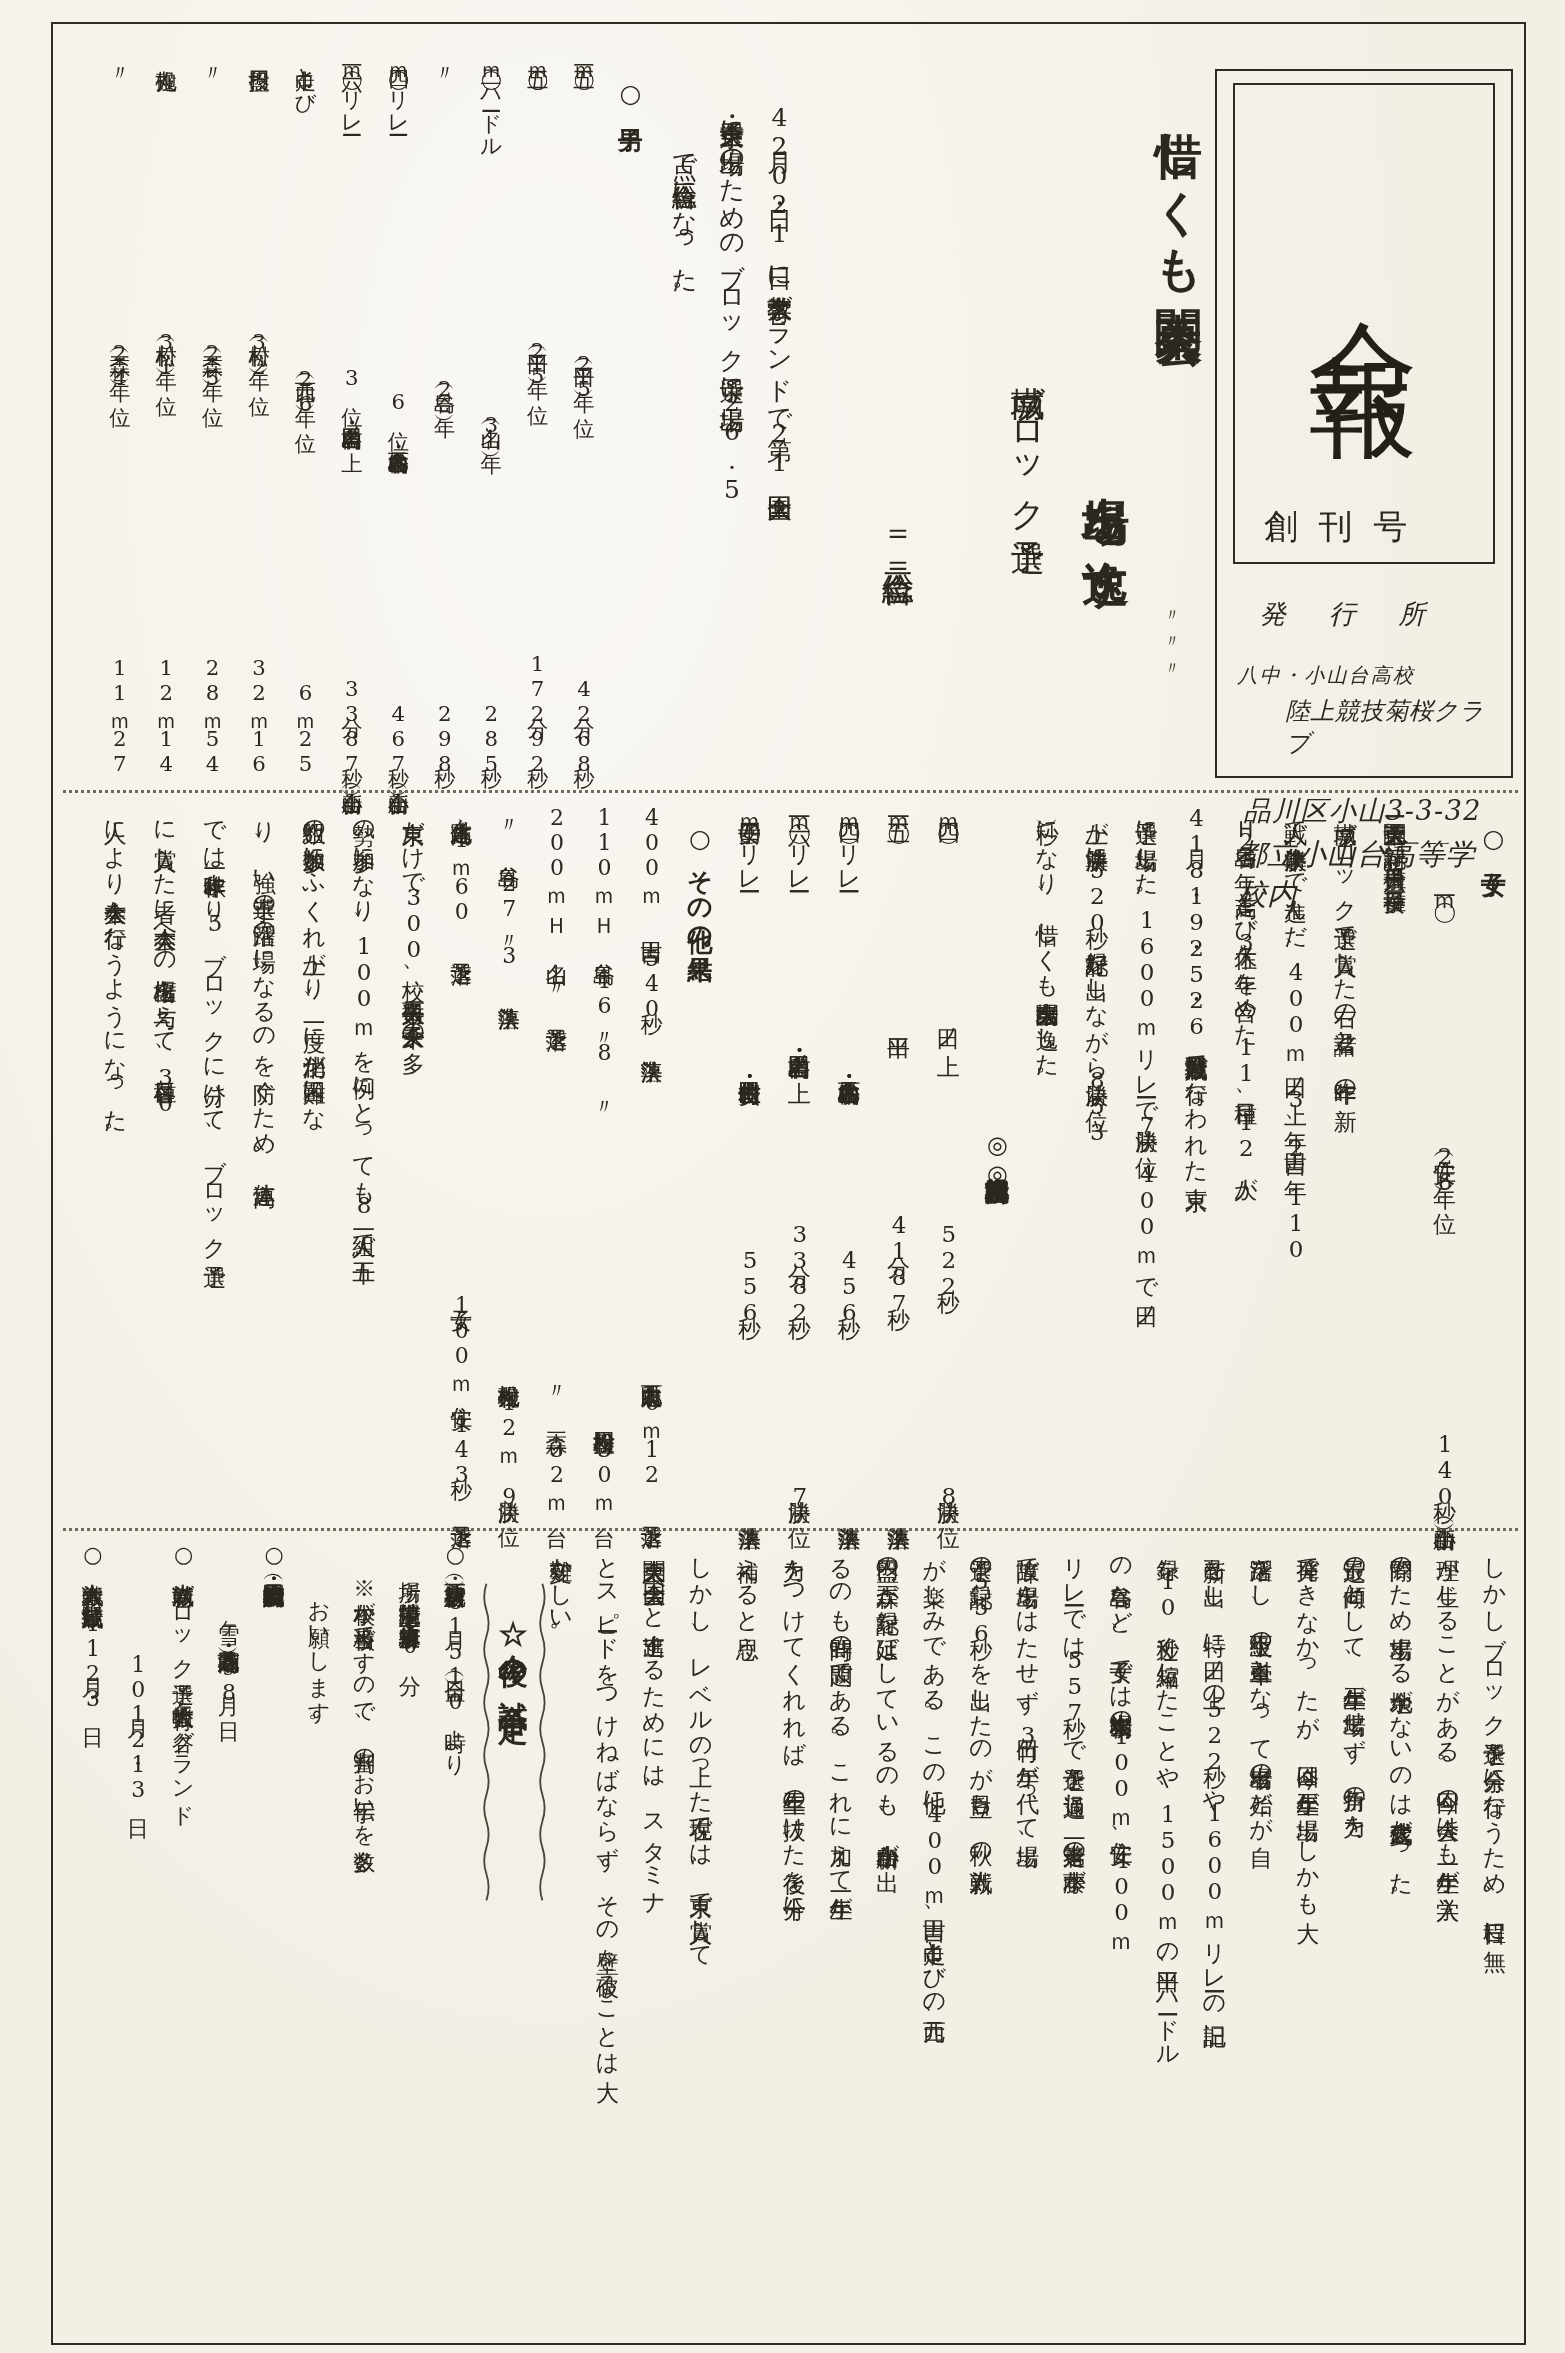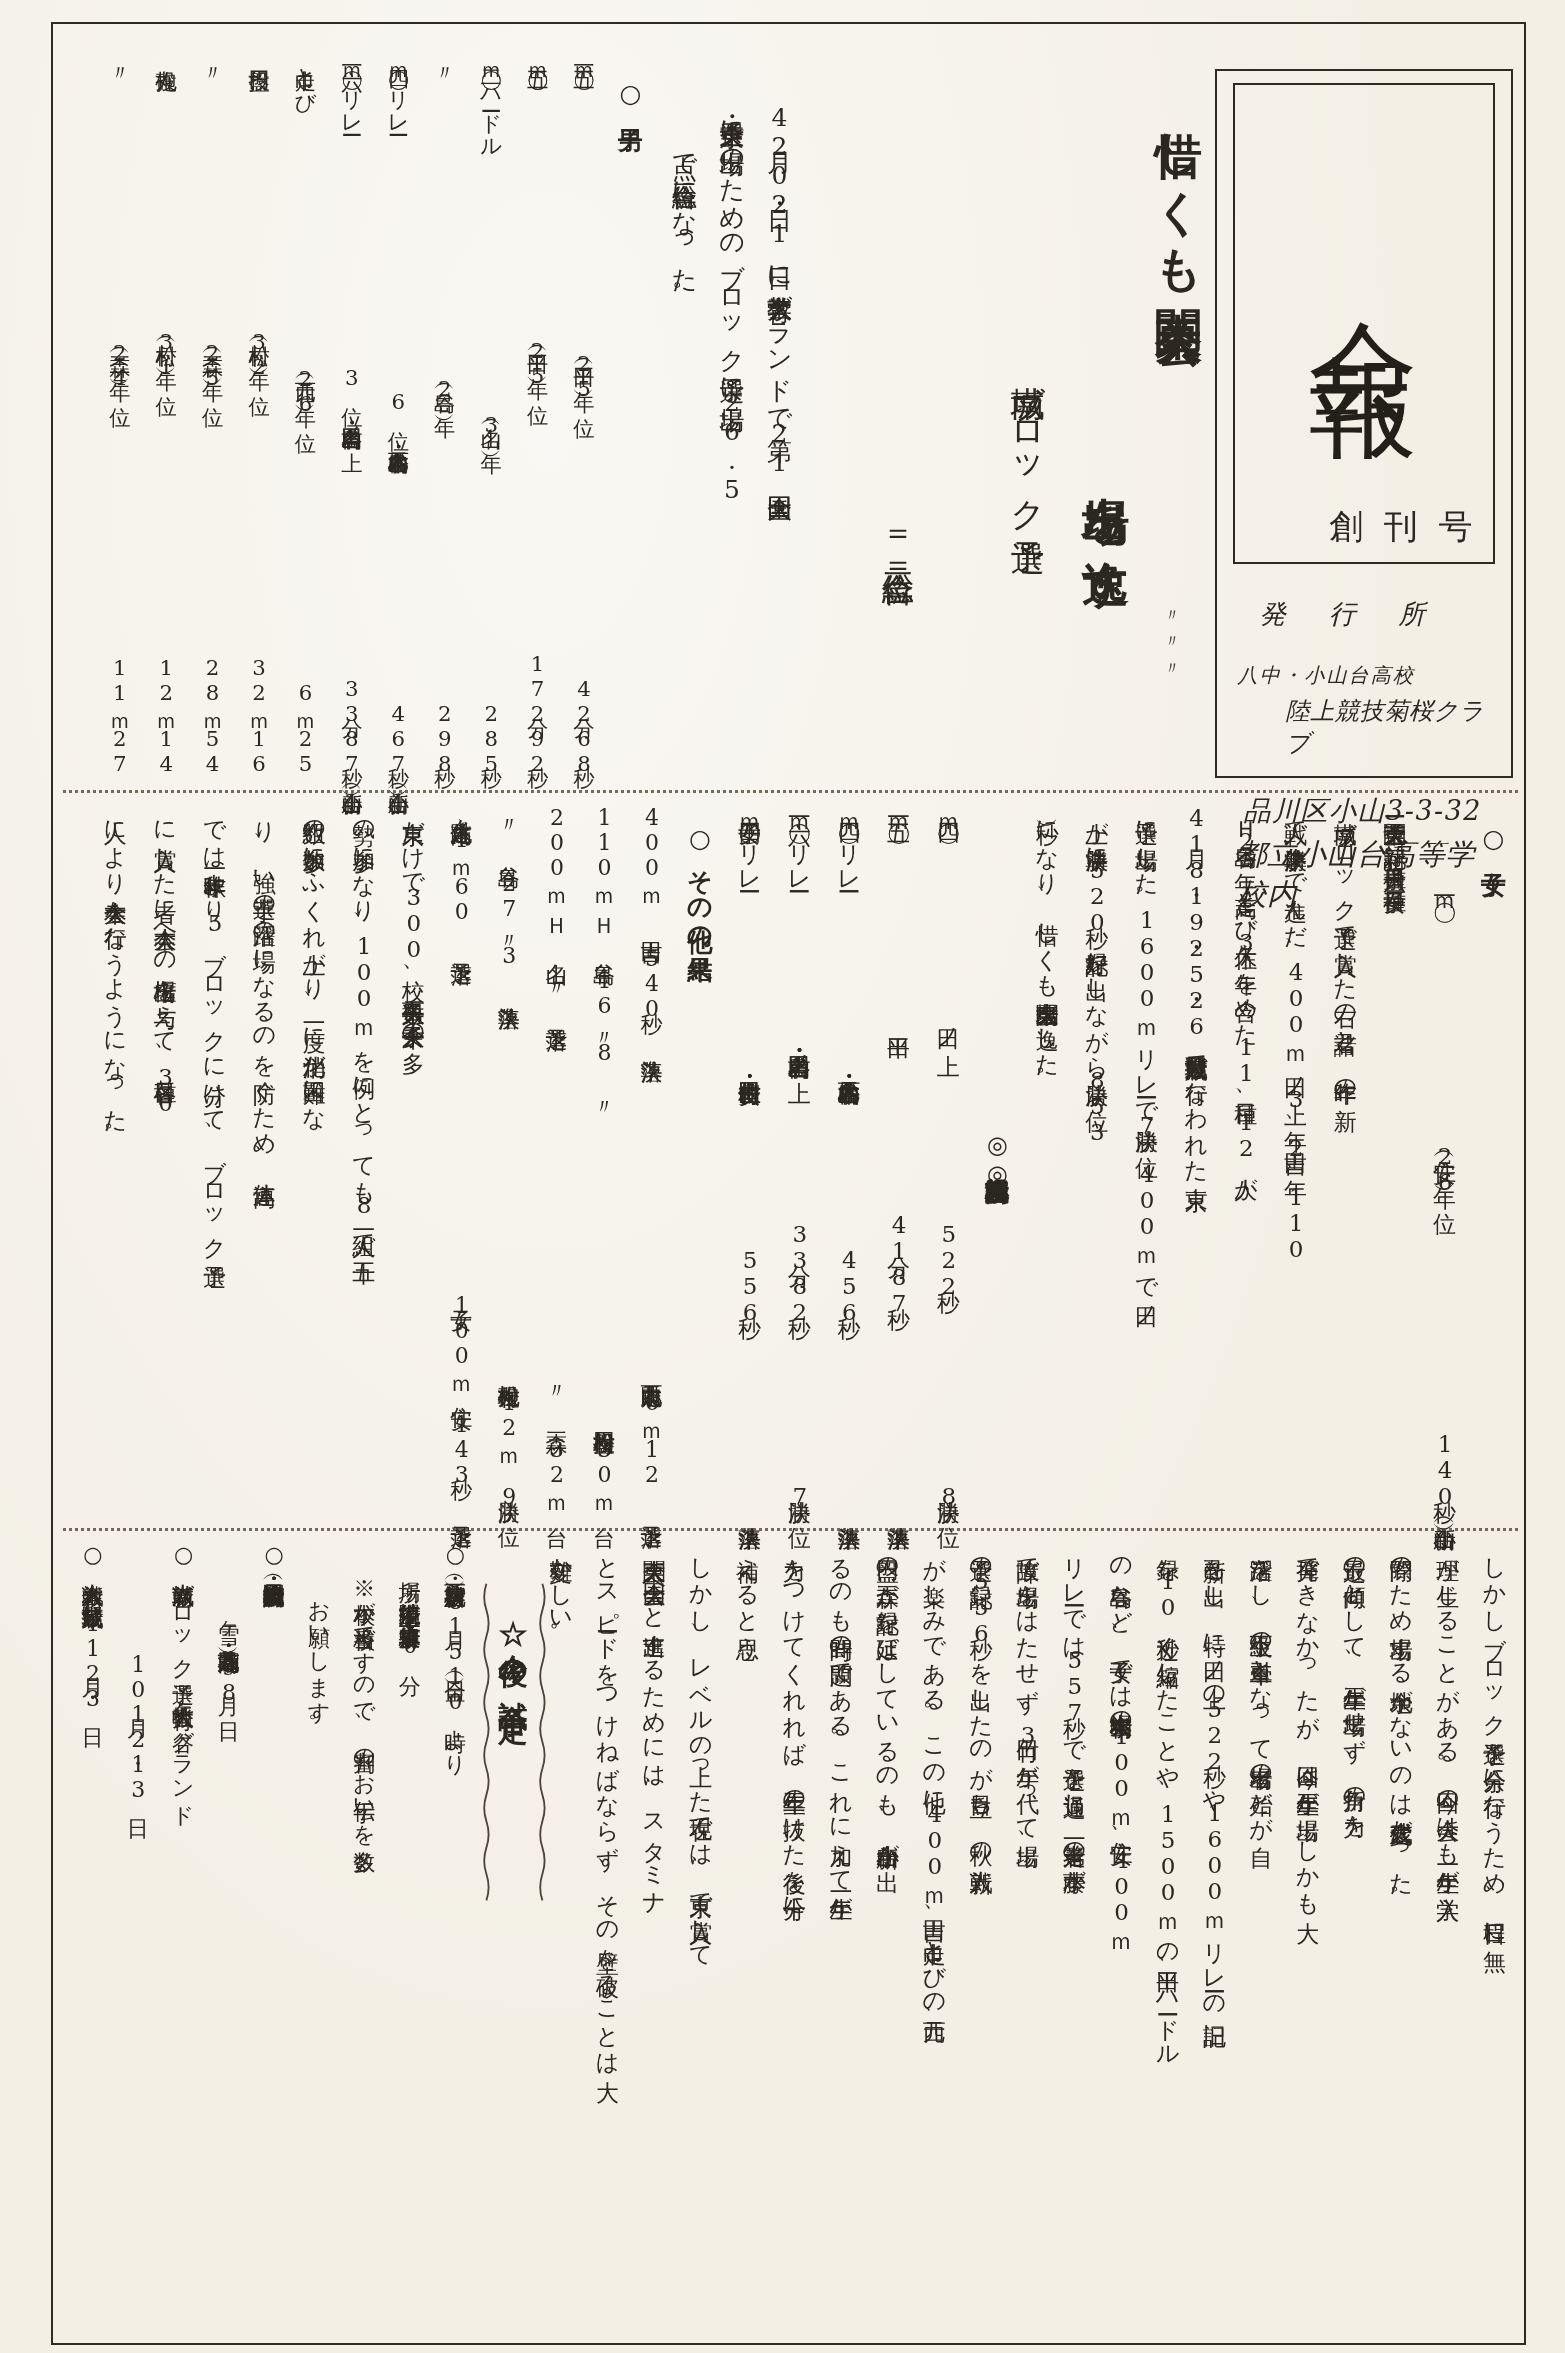--- a/index.html
+++ b/index.html
@@ -17,21 +17,21 @@
   .split  { display:flex; justify-content:space-between; }
   .sep { position:absolute; left:63px; width:1455px; border-top:3.7px dotted #5a5342; opacity:.85; }
   .sep1 { top:790px; } .sep2 { top:1528px; }
 
   
   .masthead { position:absolute; right:53px; top:69px; width:294px; height:705px; border:2.9px solid #2f2b22; }
   .masthead-inner { margin:11.8px 16px 0; height:477px; border:2.2px solid #2f2b22; position:relative;
                     display:flex; align-items:center; justify-content:center; }
   .masthead-title { writing-mode:vertical-rl; text-orientation:upright; font-size:109px; letter-spacing:34px;
                     margin-bottom:110px; font-weight:500; color:#23201a; }
-  .masthead-issue { position:absolute; left:0; right:0; bottom:11.8px; text-align:right;
+  .masthead-issue { position:absolute; left:0; right:0; bottom:11.8px; text-align:left;
                     font-size:34px; letter-spacing:20.6px; padding-left:29px; }
   .publisher { margin-top:32px; padding:0 20.6px;font-style:italic; }
   .pub-label { font-size:26.5px; letter-spacing:43px; padding-left:22px; white-space:nowrap; }
   .pub-org   { font-size:20px; margin-top:30px; letter-spacing:2.2px; }
   .pub-org2  { font-size:24px; margin-top:5.9px; letter-spacing:0.7px;padding-left:48px; }
   .pub-addr  { font-size:27px; margin-top:34px; letter-spacing:1.5px;margin-left:6px; }
   .pub-addr2 { font-size:29px; margin-top:5.9px; letter-spacing:0.7px; }
 
   
   .headline { left:803px; top:53px; width:412px; height:730px; position:absolute; }

